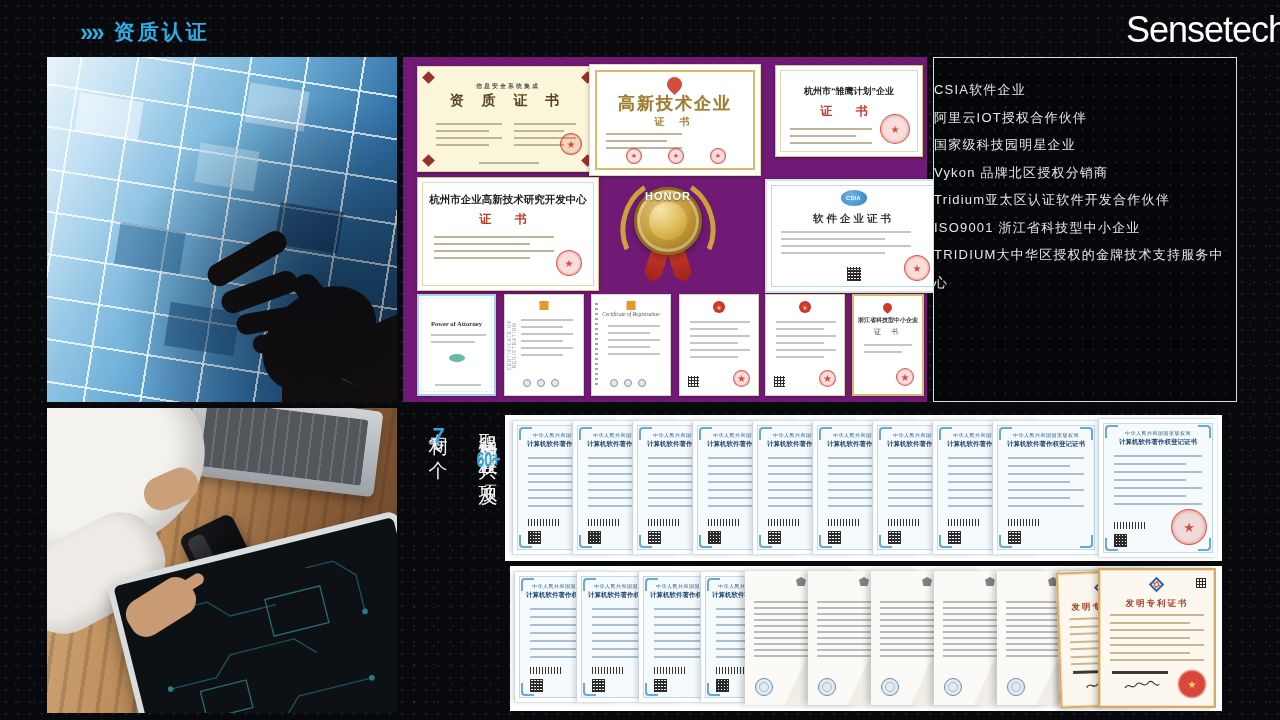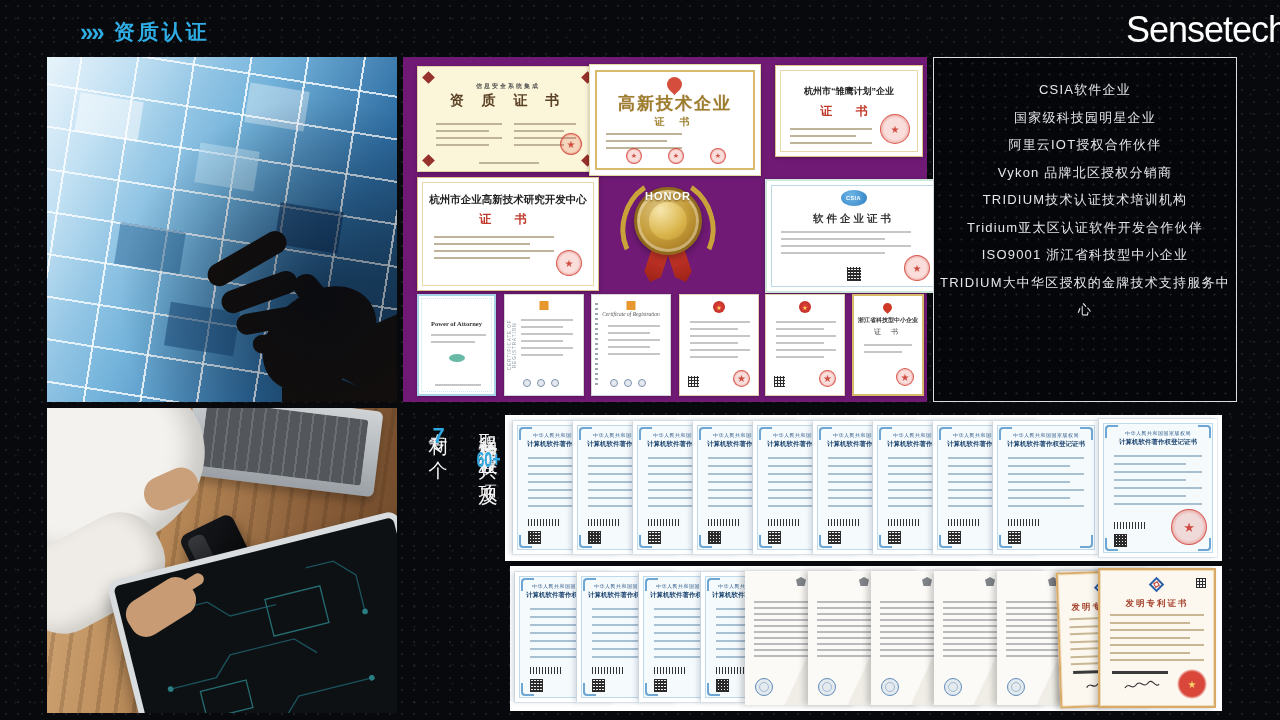--- a/index.html
+++ b/index.html
@@ -161,21 +161,21 @@
   .m6-sub { position:absolute; top:31px; width:100%; text-align:center; font-size:7px; letter-spacing:4px; color:#444; }
   .m6-lines { position:absolute; left:10px; top:48px; width:48px; }
   .m6-seal { position:absolute; right:8px; bottom:8px; width:18px; height:18px; }
 
   
   #social { left:933px; top:57px; width:304px; height:345px; background:#04060a; border:1px solid #d8dde2; }
   #social::before { content:''; position:absolute; inset:0;
     background-image:radial-gradient(rgba(255,255,255,.08) 1px, transparent 1.2px); background-size:11px 11px; }
   #social h2 { position:relative; margin-top:24px; text-align:center; color:#fff; font-size:27px; letter-spacing:6px; font-weight:bold; }
   #soc-list { position:relative; margin-top:18px; list-style:none; }
-  #soc-list li { text-align:center; color:#e4e6e8; font-size:13px; line-height:27.5px; letter-spacing:1.2px; }
+  #soc-list li { text-align:left; color:#e4e6e8; font-size:13px; line-height:27.5px; letter-spacing:1.2px; }
 
   
   #vnote { left:403px; top:408px; width:102px; height:305px; }
   .vcol { position:absolute; top:10px; writing-mode:vertical-rl; text-orientation:mixed; color:#f5f5f5; font-size:19px; letter-spacing:3px; line-height:1.15; }
   .vcol.main { right:4px; }
   .vcol.side { right:54px; }
   .vnum { color:#2FA8E1; font-weight:bold; font-size:22px; text-combine-upright:all; }
 
   #row1 { left:505px; top:415px; width:717px; height:146px; background:#fff; overflow:hidden; }
   #row2 { left:510px; top:566px; width:712px; height:145px; background:#fff; overflow:hidden; }
@@ -461,24 +461,23 @@
         <i></i>
         <i></i>
       </div>
     <div class="m6-seal red-seal"></div>
   </div>
 </div>
 
 <aside id="social" class="panel">
   <ul id="soc-list">
     <li>CSIA软件企业</li>
+    <li>阿里云IOT授权合作伙伴</li>
     <li>国家级科技园明星企业</li>
-    <li>阿里云IOT授权合作伙伴</li>
     <li>Vykon 品牌北区授权分销商</li>
-    <li>TRIDIUM技术认证技术培训机构</li>
     <li>Tridium亚太区认证软件开发合作伙伴</li>
     <li>ISO9001 浙江省科技型中小企业</li>
     <li>TRIDIUM大中华区授权的金牌技术支持服务中心</li>
   </ul>
 </aside>
 
 <div id="vnote" class="panel">
   <div class="vcol main">
     <span>取得相关软件著作权共</span><span class="vnum">60+</span><span>项及</span>
   </div>

